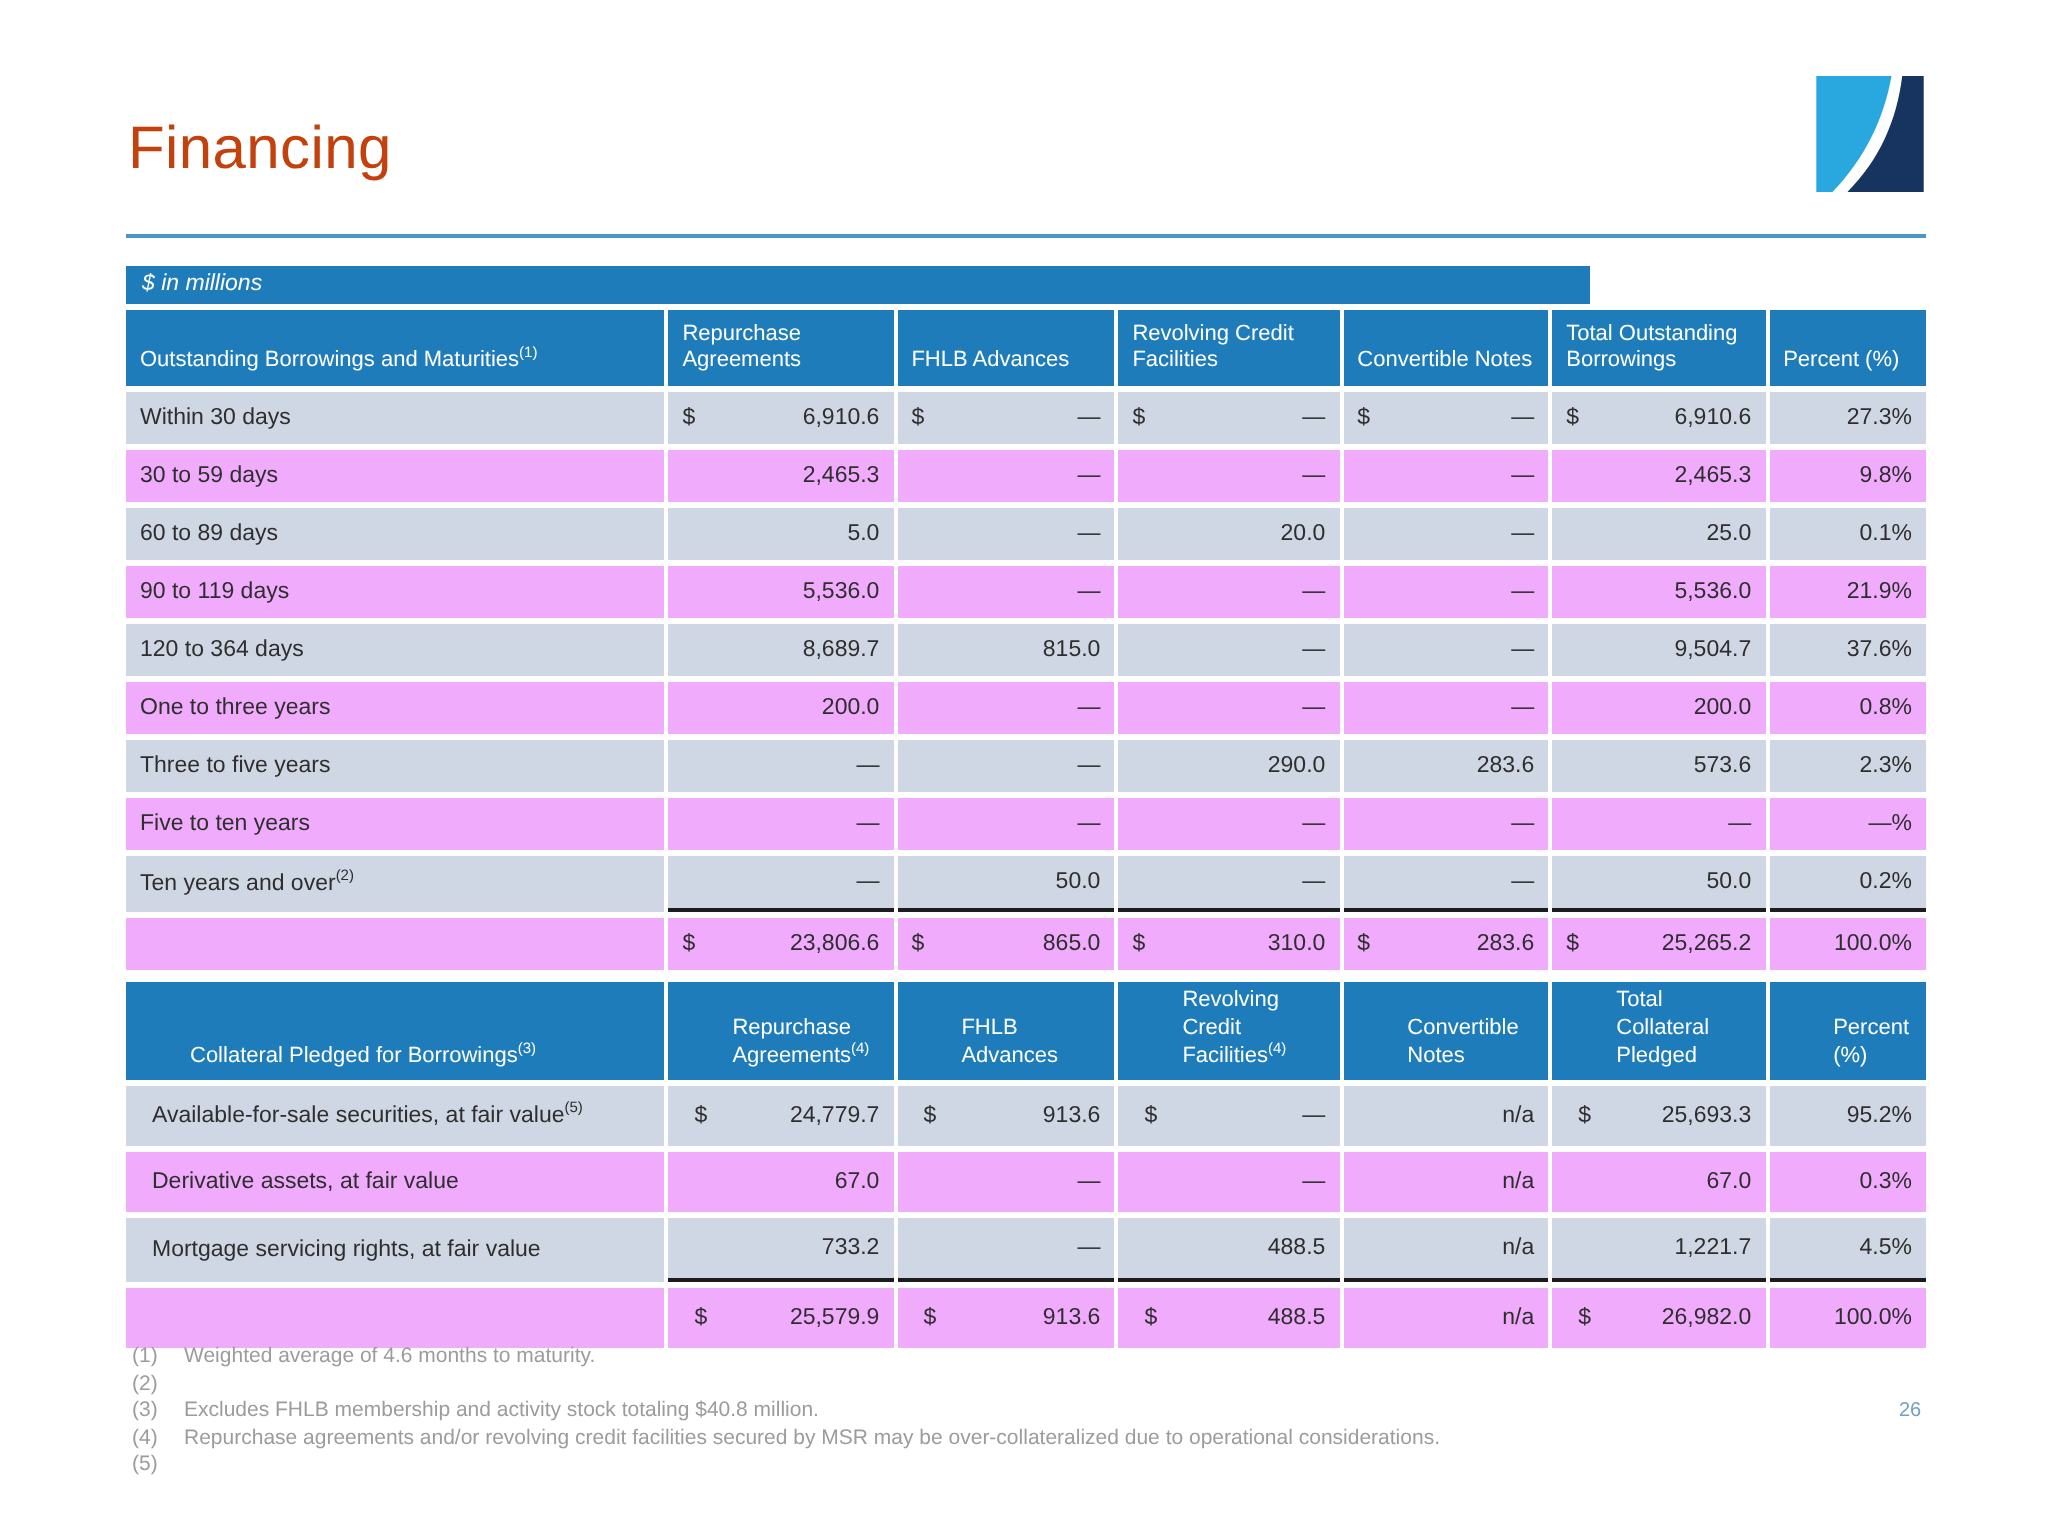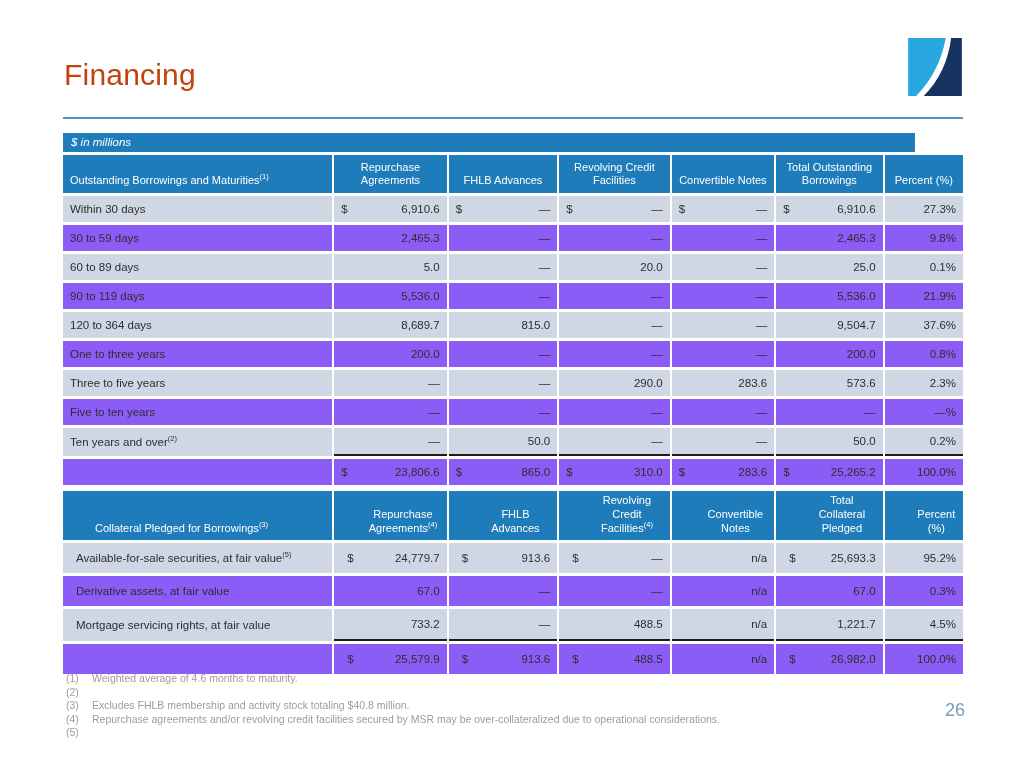--- a/index.html
+++ b/index.html
@@ -9,54 +9,54 @@
   }
   .page-title{
     position:absolute;left:64px;top:58px;font-size:30px;font-weight:500;
     color:#c2410c;letter-spacing:.2px;
   }
   .title-rule{
     position:absolute;left:63px;top:117px;width:900px;height:2px;background:#4f94c6;
   }
   .logo{position:absolute;left:908px;top:38px;width:54px;height:58px;}
   .units-bar{
-    position:absolute;left:63px;top:133px;width:852px;height:19px;box-sizing:border-box;
+    position:absolute;left:63px;top:133px;width:732px;height:19px;box-sizing:border-box;
     background:#1f7cba;color:#ffffff;font-size:11.5px;font-style:italic;
     line-height:19px;padding-left:8px;
   }
   .tables{position:absolute;left:63px;top:152px;width:904px;}
   table.fin{
     border-collapse:separate;border-spacing:2px 3px;table-layout:fixed;
     width:904px;margin-left:-2px;
   }
   table.fin th{
     background:#1f7cba;color:#ffffff;font-weight:normal;font-size:11px;line-height:1.25;
-    vertical-align:bottom;text-align:center;padding:3px 7px 5px 7px;
+    vertical-align:bottom;text-align:left;padding:3px 7px 5px 7px;
   }
   table.t1 th{height:30px;}
   table.t2 th{height:22px;padding-left:32px;}
   table.fin th.h-label{text-align:left;}
   table.fin td{
     font-size:11.5px;color:#2e2e2e;padding:0 7px;height:26px;vertical-align:middle;
     overflow:hidden;white-space:nowrap;
   }
   table.t2 td{height:30px;padding-left:13px;}
   td.shade-dark{background:#cfd6e4;margin-left:25px;}
-  td.shade-light{background:#8b5cf6;}
+  td.shade-light{background:#f0abfc;}
   td.lbl{text-align:left;}
   .cwrap{display:flex;justify-content:flex-end;align-items:baseline;}
   td.money .cwrap{justify-content:space-between;}
   td.rule{border-bottom:2px solid #1c1c1c;}
   sup{font-size:7.5px;line-height:0;vertical-align:super;letter-spacing:0;}
   .footnotes{position:absolute;left:66px;top:672px;width:780px;}
   .fn-row{display:flex;font-size:10.5px;line-height:13.6px;color:#9c9c9c;}
   .fn-num{width:26px;flex:0 0 26px;}
   .page-number{
     position:absolute;left:940px;top:700px;width:30px;text-align:center;
-    font-size:18px;color:#72a0c4;
+    font-size:10px;color:#72a0c4;
   }
 </style>
 </head>
 <body>
 
 <div class="slide">
 
   <div class="page-title">Financing</div>
 
   <svg class="logo" viewBox="0 0 100 108" xmlns="http://www.w3.org/2000/svg">

